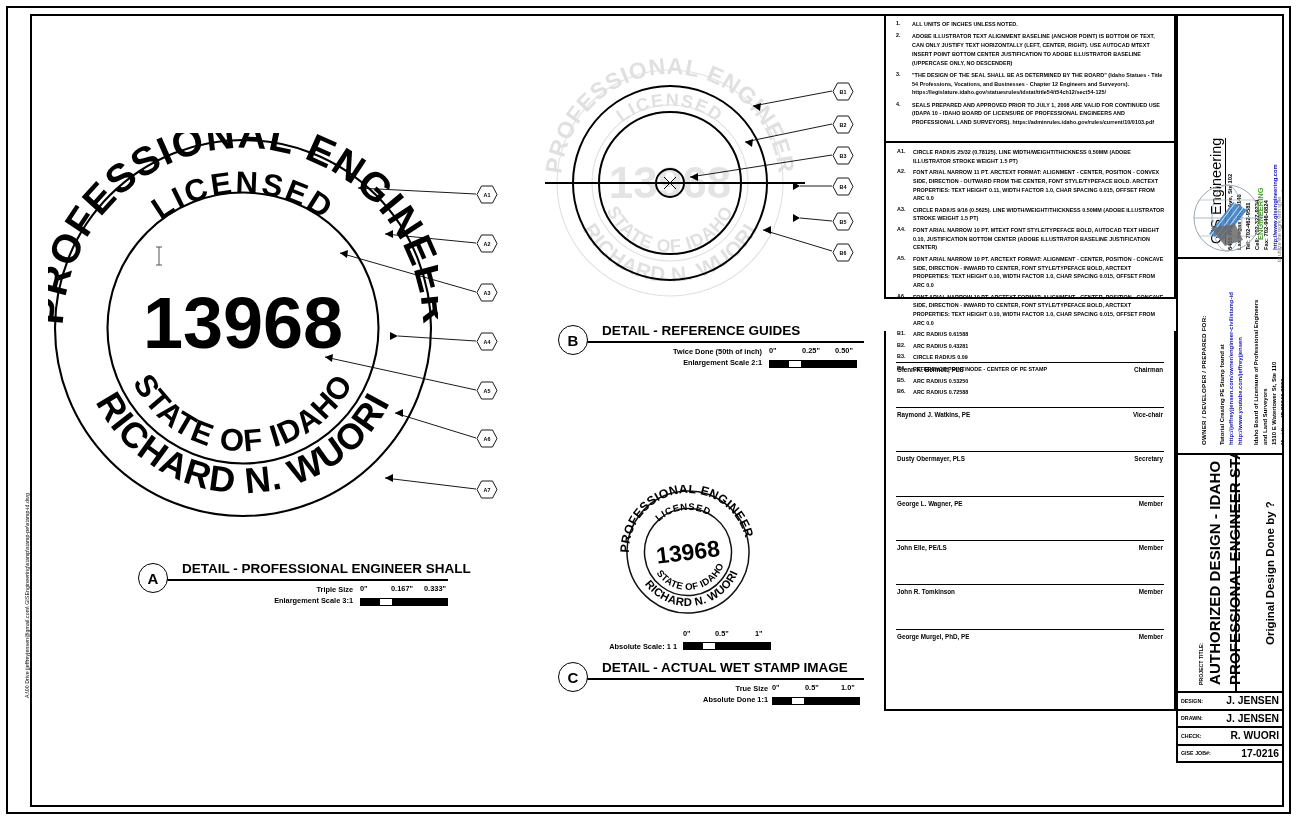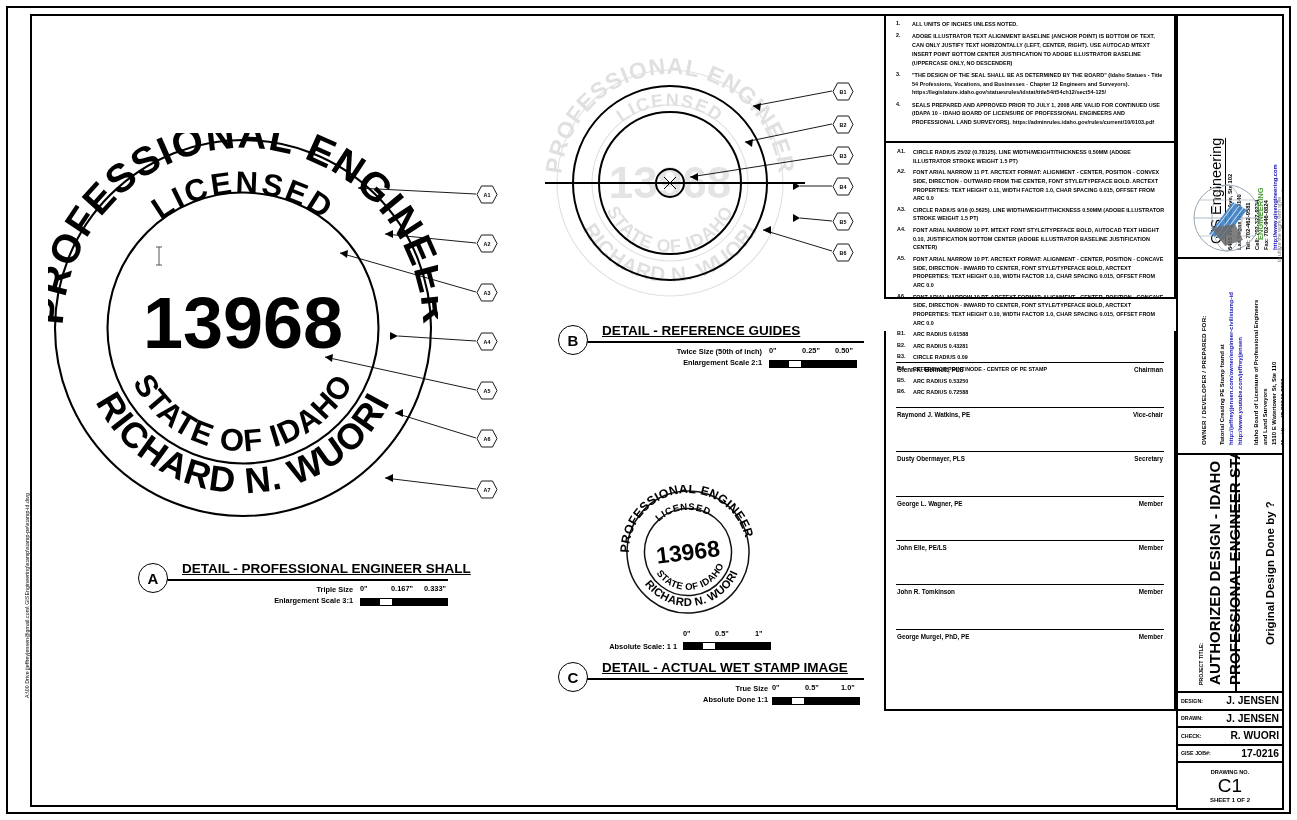--- a/index.html
+++ b/index.html
@@ -96,21 +96,21 @@
   .dwg-no { font-size:19px; }
   .dwg-sheet { font-size:6px; font-weight:bold;}
 
   
   .detail-head { position:absolute; }
   .dh-circle {
     position:absolute; left:0; top:0; width:30px; height:30px; border-radius:50%;
     border:1.8px solid #000; display:flex; align-items:center; justify-content:center;
     font-size:15px; font-weight:bold; background:#fff; z-index:2;
   }
-  .dh-title { position:absolute; font-size:13.5px; font-weight:bold; white-space:nowrap;text-decoration:underline; }
+  .dh-title { position:absolute; font-size:13.5px; font-weight:bold; white-space:nowrap; }
   .dh-rule { position:absolute; border-bottom:2.2px solid #000; }
 
   .scalebar-wrap { position:absolute; font-size:7px; font-weight:bold; }
   .sb-labels { position:relative; height:11px; }
   .sb-lab { position:absolute; font-size:7.4px; font-weight:bold;}
   .sb-bar { position:relative; height:8px; border:1px solid #000; display:flex; }
   .sb-seg { height:100%; }
   .sb-text { position:absolute; right:0; text-align:right; font-size:7.4px; font-weight:bold; line-height:1.45; }
 
   
@@ -367,21 +367,21 @@
     </div>
   </div>
 
   <div class="detail-head" style="left:558px; top:325px; width:306px;">
     <div class="dh-circle">B</div>
     <div class="dh-title" style="left:44px; top:-2px;">DETAIL - REFERENCE GUIDES</div>
     <div class="dh-rule" style="left:22px; top:16px; width:284px;"></div>
   </div>
   <div class="scalebar-wrap" style="left:640px; top:344px; width:220px;">
     <div class="sb-text" style="left:0; top:3px; width:122px;">
-      <div>Twice Size (50th of inch)</div>
+      <div>Twice Done (50th of inch)</div>
       <div>Enlargement Scale 2:1</div>
     </div>
     <div class="sb-labels" style="position:absolute; left:129px; top:2px; width:88px;">
       <span class="sb-lab" style="left:0;">0"</span>
       <span class="sb-lab" style="left:33px;">0.25"</span>
       <span class="sb-lab" style="left:66px;">0.50"</span>
     </div>
     <div class="sb-bar" style="position:absolute; left:129px; top:16px; width:88px;">
       <div class="sb-seg" style="width:22%; background:#000;"></div>
       <div class="sb-seg" style="width:14%; background:#fff;"></div>
@@ -623,25 +623,20 @@
     </div>
     <div class="tb-cell sig-row">
       <span class="sig-k">CHECK:</span>
       <span class="sig-v">R. WUORI</span>
     </div>
     <div class="tb-cell sig-row">
       <span class="sig-k">GISE JOB#:</span>
       <span class="sig-v">17-0216</span>
     </div>
 
-    <div class="tb-cell dwg-box">
-      <span class="dwg-lbl">DRAWING NO.</span>
-      <span class="dwg-no">C1</span>
-      <span class="dwg-sheet">SHEET 1 OF 2</span>
-    </div>
   </div>
 
   <div style="position:absolute; left:1181px; top:178px; width:98px; height:78px;">
     <svg viewBox="0 0 98 78" xmlns="http://www.w3.org/2000/svg">
       <circle cx="46" cy="40" r="33" fill="none" stroke="#9aa7b2" stroke-width="1"></circle>
       <ellipse cx="46" cy="40" rx="15" ry="33" fill="none" stroke="#9aa7b2" stroke-width="0.8"></ellipse>
       <line x1="13" y1="40" x2="79" y2="40" stroke="#9aa7b2" stroke-width="0.8"></line>
       <line x1="18" y1="22" x2="74" y2="22" stroke="#9aa7b2" stroke-width="0.6"></line>
       <line x1="18" y1="58" x2="74" y2="58" stroke="#9aa7b2" stroke-width="0.6"></line>
       <path d="M28 56 L52 24 L66 32 L42 62 Z" fill="#3d7fc4" opacity="0.9"></path>

